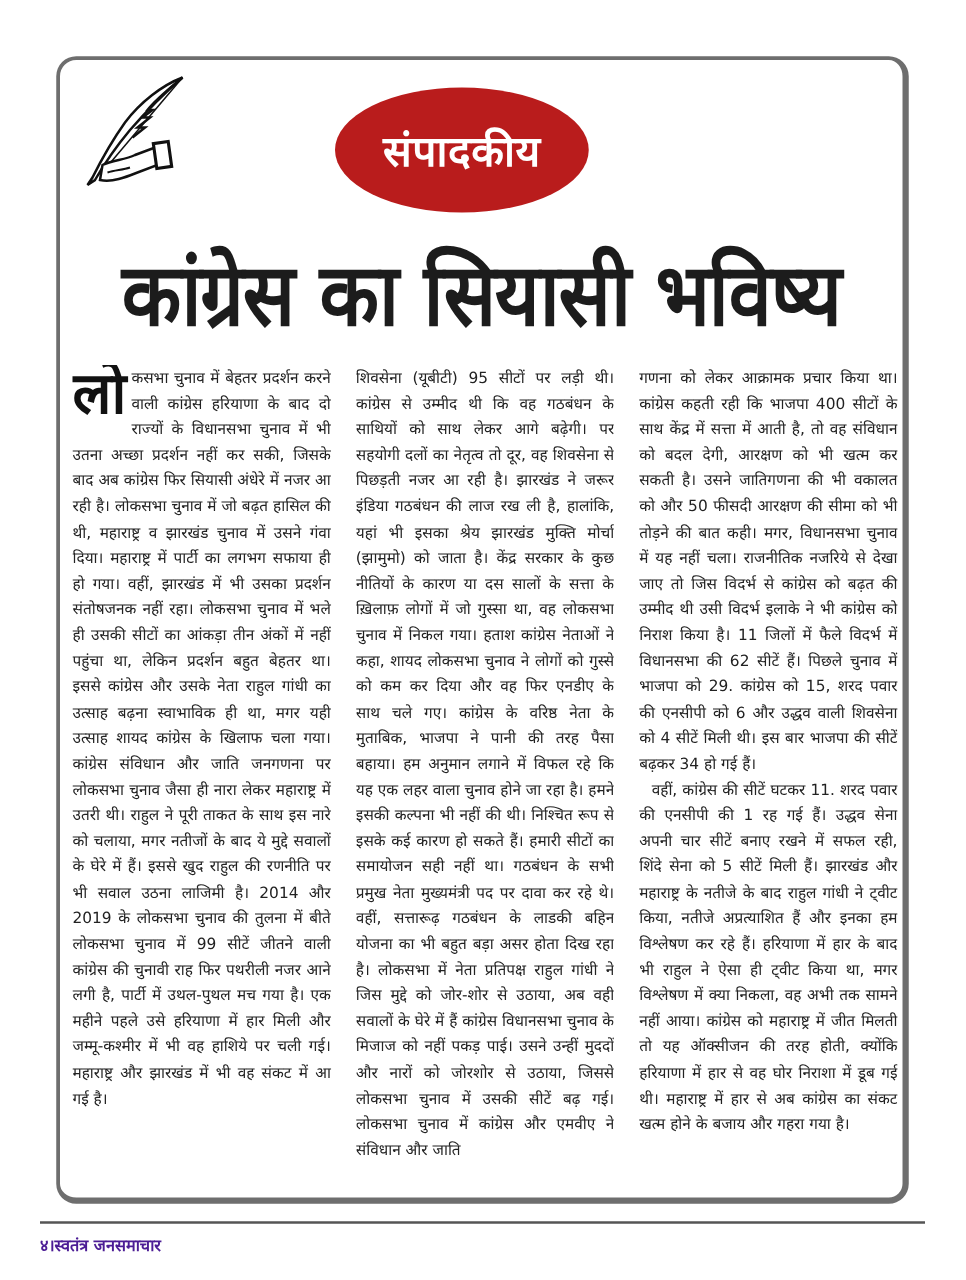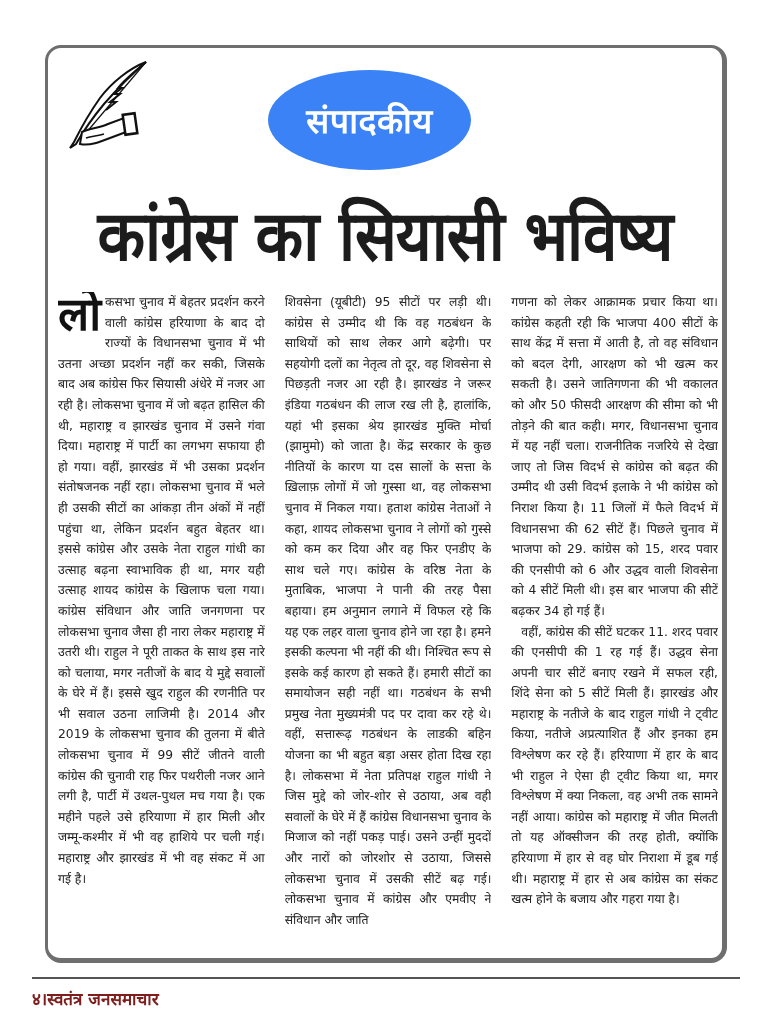--- a/index.html
+++ b/index.html
@@ -9,21 +9,21 @@
   .frame {
     position: absolute; left: 45px; top: 45px; width: 682px; height: 918px;
     border: 3px solid #6e6e6e; border-right-width: 5px; border-bottom-width: 5px;
     border-radius: 16px; box-sizing: border-box; background: #fff;
   }
 
   .quill { position: absolute; left: 60px; top: 58px; width: 90px; height: 95px; }
 
   .badge {
     position: absolute; left: 268px; top: 70px; width: 203px; height: 100px;
-    background: #3b82f6; border-radius: 50%;
+    background: #b91c1c; border-radius: 50%;
     display: flex; align-items: center; justify-content: center;
   }
   .badge span { color: #fff; font-size: 34px; font-weight: bold; letter-spacing: 0.5px;
                 font-family: "DejaVu Sans", sans-serif; }
 
   .headline {
     position: absolute; left: 55px; top: 192px; width: 660px; text-align: center;
     font-size: 62px; line-height: 80px; font-weight: bold; color: #1c1c1c;
     font-family: "DejaVu Sans", sans-serif; letter-spacing: -1px;
     transform: scaleY(1.12); transform-origin: top center;
@@ -33,22 +33,22 @@
              display: flex; gap: 20px; }
   .col { flex: 1; font-size: 12.3px; line-height: 20.6px; text-align: justify;
          text-align-last: left; color: #222; overflow: hidden; }
   .col p { margin: 0; }
   .col p.indent { text-indent: 10px; }
   .dropcap { float: left; font-size: 46px; line-height: 40px; font-weight: bold;
              margin: 2px 4px 0 0; color: #111; font-family: "DejaVu Serif", serif; }
 
   .rule { position: absolute; left: 32px; top: 977px; width: 708px; height: 2px; background: #555; }
 
-  .footer { position: absolute; left: 32px; top: 987px; font-size: 17px; font-weight: bold;
-            color: #7f1d1d; }
+  .footer { position: absolute; left: 32px; top: 987px; font-size: 13px; font-weight: bold;
+            color: #4c1d95; }
 </style>
 </head>
 <body>
 
 <div class="frame"></div>
 
 <svg class="quill" viewBox="0 0 90 95">
   <path d="M86 4 C70 10 52 24 40 40 C30 54 22 68 14 84 L10 90 L16 86 C24 72 34 58 44 46 C58 30 72 16 86 4 Z" fill="#fff" stroke="#111" stroke-width="2"></path>
   <path d="M86 4 C74 14 64 22 58 30 L62 30 L54 36 L60 36 L50 44 L56 44 L46 52" fill="none" stroke="#111" stroke-width="2"></path>
   <path d="M86 4 L20 82" stroke="#111" stroke-width="1.2"></path>

